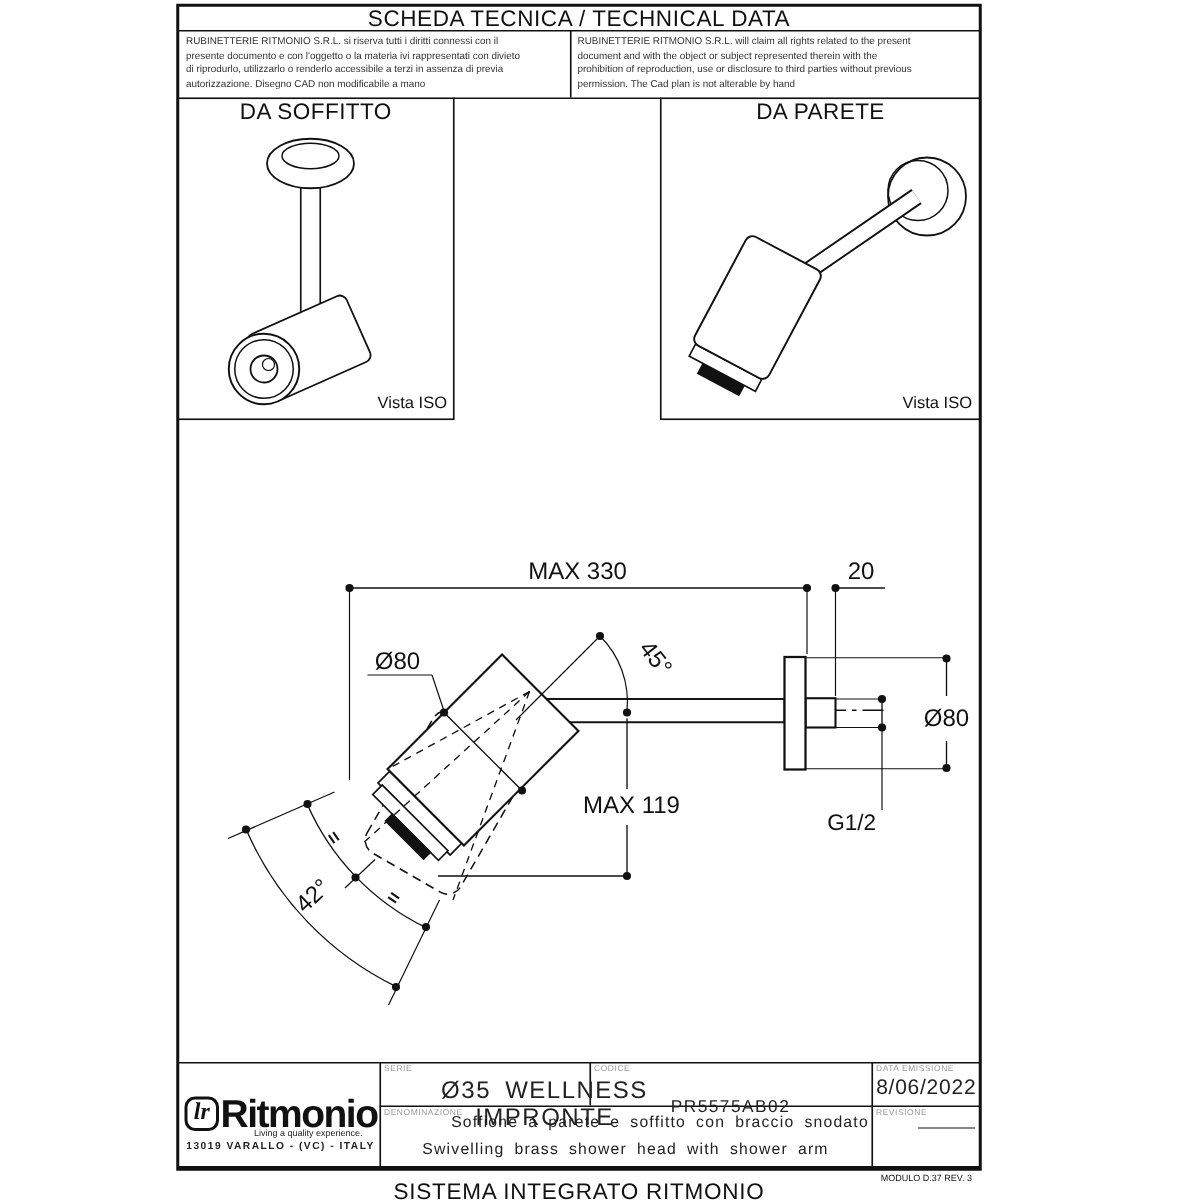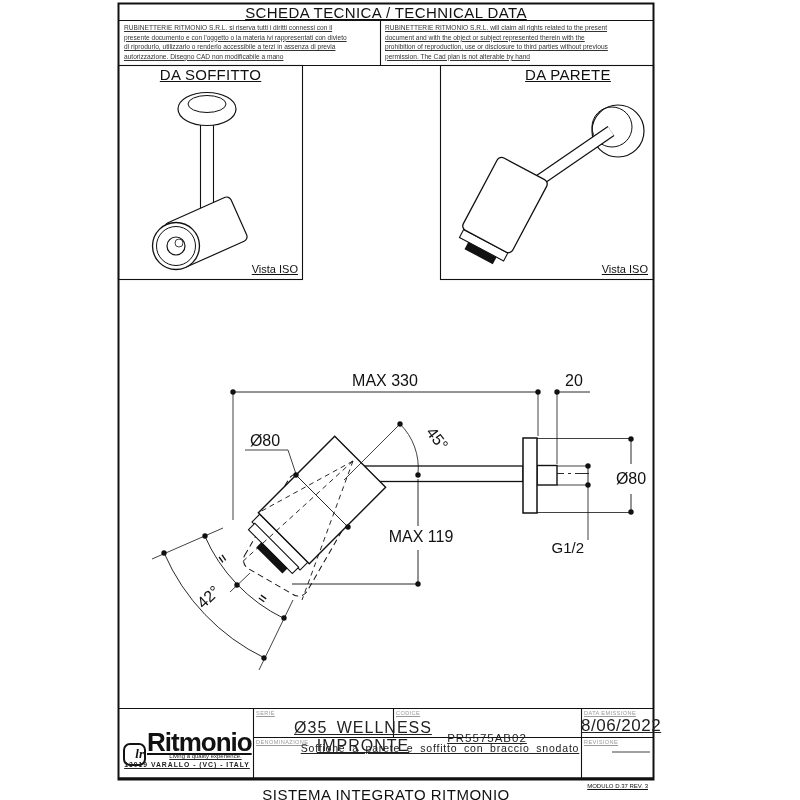--- a/index.html
+++ b/index.html
@@ -1,38 +1,38 @@
 <!DOCTYPE html>
 <html><head>
 <meta charset="utf-8">
 <style>
   html,body{margin:0;padding:0;background:#fff;}
   #page{position:relative;width:800px;height:800px;background:#fff;overflow:hidden;
         font-family:"Liberation Sans",sans-serif;color:#111;}
   #cad{position:absolute;left:0;top:0;}
-  .t{position:absolute;color:#111;font-family:"Liberation Sans",sans-serif;text-decoration:underline;}
+  .t{position:absolute;color:#111;font-family:"Liberation Sans",sans-serif;}
   .doc-title{left:118px;top:4px;width:536px;text-align:center;font-size:15px;letter-spacing:.4px;}
   .disc{top:23px;font-size:6.6px;line-height:9.6px;color:#333;white-space:pre-line;}
   .disc-it{left:124px;width:250px;}
   .disc-en{left:385px;width:262px;}
   .view-label{top:66px;font-size:15px;text-align:center;letter-spacing:.3px;}
   .vl-left{left:118px;width:185px;text-align:center;}
-  .vl-right{left:461px;width:214px;}
+  .vl-right{left:440px;width:214px;}
   .vista{top:263px;width:90px;font-size:11px;text-align:right;}
   .vista-l{left:208px;}
   .vista-r{left:558px;}
   .tbl{font-size:5.6px;color:#999;letter-spacing:.4px;}
   .tbv{color:#222;text-align:center;letter-spacing:1px;word-spacing:4px;}
   .serie-v{left:253px;width:140px;top:719px;font-size:16px;margin-left:40px;}
   .codice-v{left:393px;width:188px;top:718px;font-size:11.5px;margin-top:14px;}
-  .data-v{left:581px;width:73px;top:716px;font-size:17px;letter-spacing:.5px;word-spacing:0;}
+  .data-v{left:581px;width:73px;top:716px;font-size:14px;letter-spacing:.5px;word-spacing:0;}
   .denom{left:253px;width:328px;text-align:center;font-size:10.5px;letter-spacing:.8px;word-spacing:3px;color:#222;}
   .logo-mark{position:absolute;left:123px;top:731px;width:19px;height:19px;border:2.5px solid #111;
-             border-radius:7px;text-align:right;font-size:13px;font-style:italic;
-             font-family:"Liberation Serif",serif;line-height:18px;font-weight:bold;margin-top:12px;}
+             border-radius:7px;text-align:center;font-size:16px;font-style:italic;
+             font-family:"Liberation Serif",serif;line-height:18px;font-weight:bold;}
   .logo-name{left:147px;top:727px;font-size:26px;font-weight:bold;letter-spacing:-1px;}
   .logo-tag{left:158px;width:95px;top:753px;font-size:6px;text-align:center;color:#222;}
   .logo-addr{left:119px;width:136px;top:761px;font-size:6.8px;font-weight:bold;
              letter-spacing:1px;text-align:center;color:#222;}
   .foot-c{left:118px;top:786px;width:536px;text-align:center;font-size:15px;letter-spacing:.5px;}
   .foot-r{left:520px;top:783px;width:128px;text-align:right;font-size:6px;}
   svg text{font-family:"Liberation Sans",sans-serif;fill:#111;}
 </style>
 </head>
 <body>
@@ -190,20 +190,21 @@
 <div class="t tbl" style="left:256px;top:710px;">SERIE</div>
 <div class="t tbl" style="left:396px;top:710px;">CODICE</div>
 <div class="t tbl" style="left:584px;top:710px;">DATA EMISSIONE</div>
 <div class="t tbl" style="left:256px;top:739px;">DENOMINAZIONE</div>
 <div class="t tbl" style="left:584px;top:739px;">REVISIONE</div>
 
 <div class="t tbv serie-v">Ø35 WELLNESS IMPRONTE</div>
 <div class="t tbv codice-v">PR5575AB02</div>
 <div class="t tbv data-v">8/06/2022</div>
 <div class="t denom" style="top:742px;margin-left:23px;">Soffione a parete e soffitto con braccio snodato</div>
+<div class="t denom" style="top:760px;">Swivelling brass shower head with shower arm</div>
 
 <div class="logo-mark">lr</div>
 <div class="t logo-name">Ritmonio</div>
 <div class="t logo-tag">Living a quality experience.</div>
 <div class="t logo-addr">13019 VARALLO - (VC) - ITALY</div>
 
 <div class="t foot-c">SISTEMA INTEGRATO RITMONIO</div>
 <div class="t foot-r">MODULO D.37 REV. 3</div>
 
 </div>

